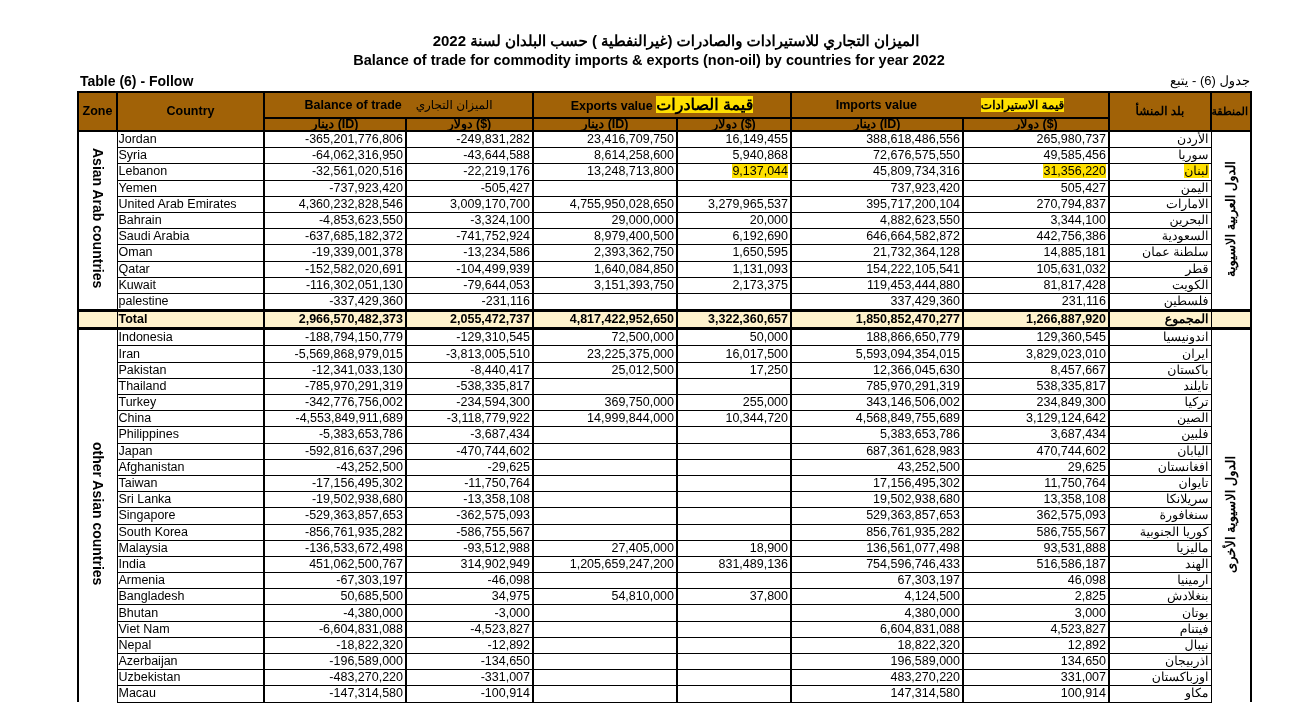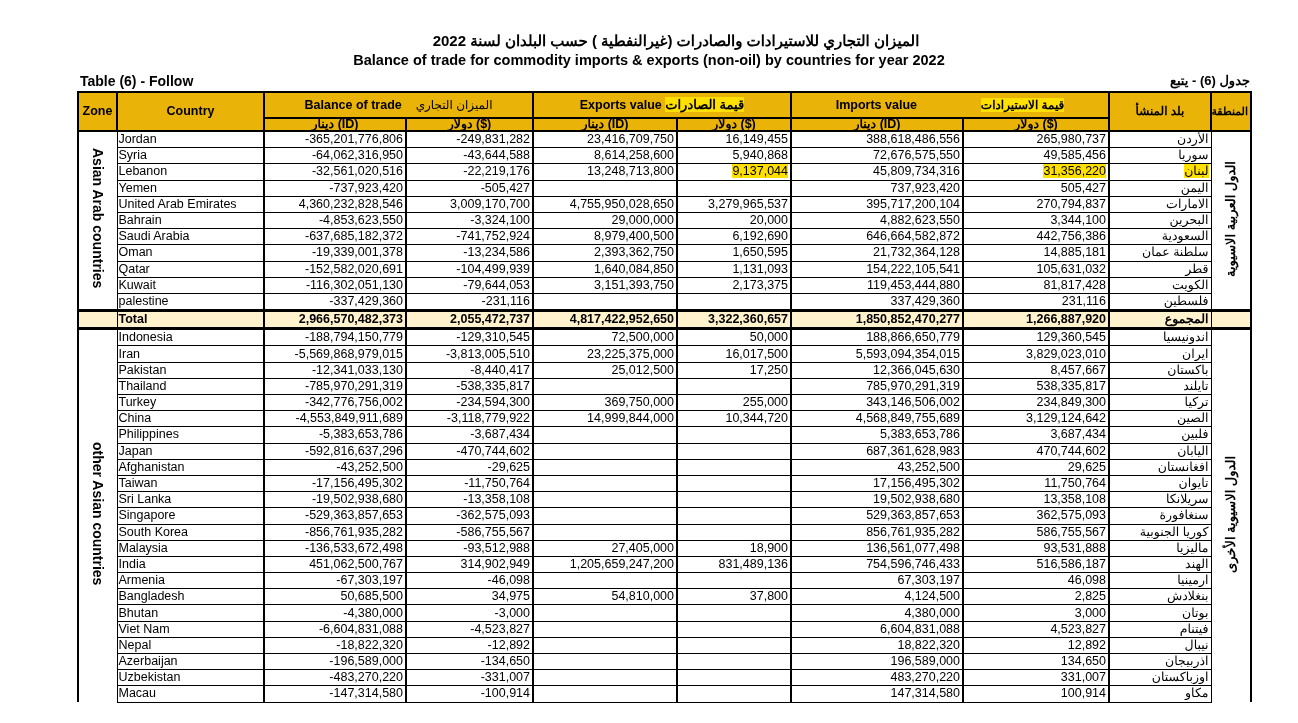--- a/index.html
+++ b/index.html
@@ -1,23 +1,23 @@
 <!DOCTYPE html>
 <html><head>
 <meta charset="utf-8">
 <style>
   html, body { margin:0; padding:0; background:#ffffff; }
   body { width:1298px; height:723px; position:relative; overflow:hidden; font-family:"Liberation Sans", sans-serif; color:#000; }
   .title-ar { position:absolute; top:32px; left:0; width:1298px; text-align:center; font-weight:bold; font-size:15px; direction:rtl;padding-left:27px; }
   .title-en { position:absolute; top:52px; left:0; width:1298px; text-align:center; font-weight:bold; font-size:14.5px; }
   .table-label-en { position:absolute; top:73px; left:80px; font-weight:bold; font-size:14px; }
-  .table-label-ar { position:absolute; top:73px; right:48px; font-weight:bold; font-size:13px; direction:rtl; }
+  .table-label-ar { position:absolute; top:73px; right:48px; font-weight:normal; font-size:13px; direction:rtl; }
   table.grid { position:absolute; top:91px; left:77px; border-collapse:collapse; table-layout:fixed; width:1173px; }
   table.grid td, table.grid th { padding:0 2px; font-size:12.5px; line-height:15px; height:15.2px; white-space:nowrap; overflow:hidden; }
-  .hdr { background:#eab308; font-weight:bold; text-align:center; border:2px solid #000; }
+  .hdr { background:#a16207; font-weight:bold; text-align:center; border:2px solid #000; }
   .hdr-top { height:24px !important; font-size:14px; }
   .hdr-sub { font-size:13px; height:11px !important; line-height:11px !important; }
   .num { text-align:right; border-left:2px solid #000; border-right:2px solid #000; border-bottom:1px solid #000; }
   .cty { text-align:left; border-bottom:1px solid #000; padding-left:1px !important;margin-top:32px; }
   .cty-ar { text-align:right; direction:rtl; border-bottom:1px solid #000; border-left:2px solid #000; font-size:12px; }
   .zone { border-left:2px solid #000; border-right:1px solid #000; text-align:center; vertical-align:middle; padding:0 !important; }
   .zone-ar { border-left:1px solid #000; border-right:2px solid #000; text-align:center; vertical-align:middle; padding:0 !important; }
   .vtext { writing-mode:vertical-rl; font-weight:bold; font-size:14px; display:inline-block; }
   .vtext-ar { writing-mode:vertical-rl; transform:rotate(180deg); font-weight:bold; font-size:13px; display:inline-block; direction:rtl; }
   tr.total td { background:#fff2cc; font-weight:bold; border-top:3px solid #000; border-bottom:3px solid #000; }
@@ -51,21 +51,21 @@
   <thead>
     <tr>
       <th class="hdr hdr-top" rowspan="2">Zone</th>
       <th class="hdr hdr-top" rowspan="2">Country</th>
       <th class="hdr hdr-top" colspan="2">
         <span>Balance of trade</span>&nbsp;&nbsp;&nbsp;
         <span style="font-size:12px;font-weight:normal;direction:rtl;">الميزان التجاري</span>
       </th>
       <th class="hdr hdr-top" colspan="2">
         <span>Exports value</span>
-        <span class="yellow-text" style="font-size:13px;direction:rtl;">قيمة الصادرات</span>
+        <span class="yellow-text" style="font-size:16px;direction:rtl;">قيمة الصادرات</span>
       </th>
       <th class="hdr hdr-top" colspan="2">
         <span>Imports value</span>&nbsp;&nbsp;&nbsp;&nbsp;&nbsp;
         <span class="yellow-text" style="font-size:12px;direction:rtl;margin-left:43px;">قيمة الاستيرادات</span>
       </th>
       <th class="hdr hdr-top" rowspan="2" style="direction:rtl;font-size:12px;margin-left:46px;">بلد المنشأ</th>
       <th class="hdr hdr-top" rowspan="2" style="direction:rtl;font-size:11px;">المنطقة</th>
     </tr>
     <tr>
       <th class="hdr hdr-sub">دينار (ID)</th>

